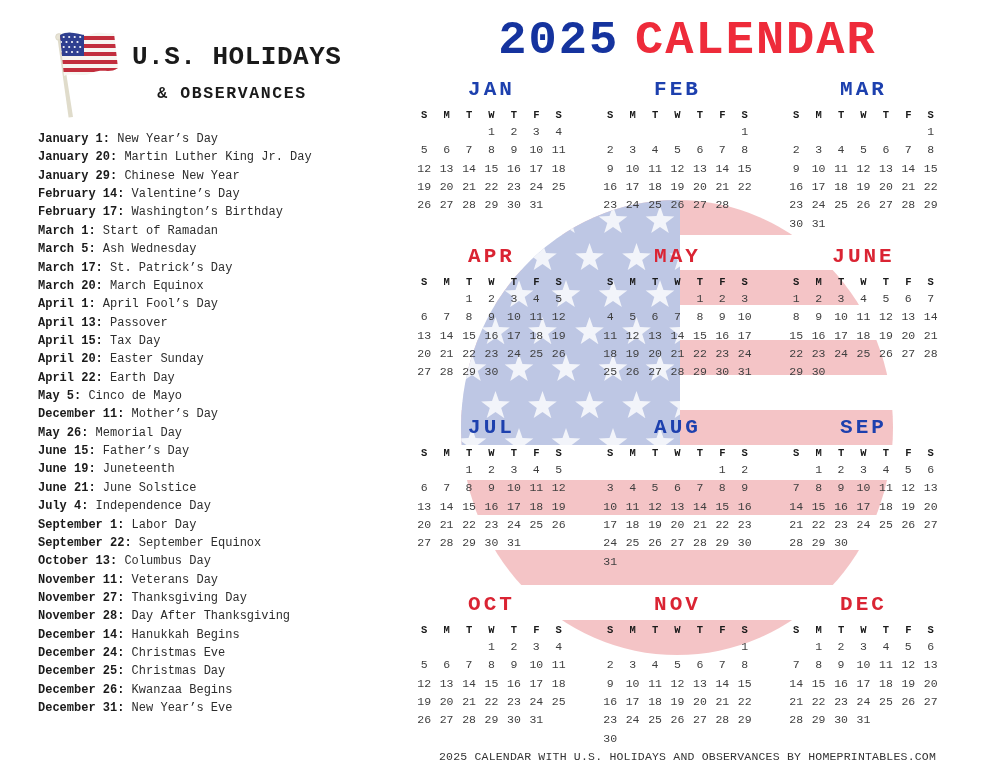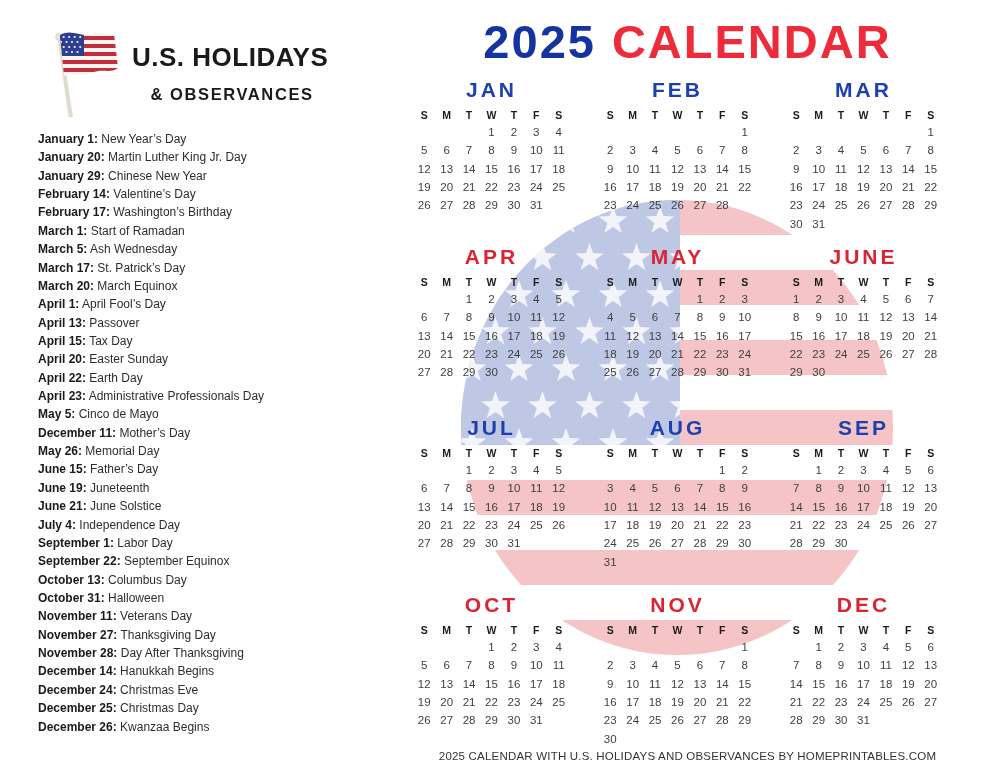--- a/index.html
+++ b/index.html
@@ -1,19 +1,19 @@
 <!DOCTYPE html>
 <html style="--title-blue: #15339e; --title-red: #ee2b3a; --month-blue: #1d40ae; --month-red: #da2433; --weekday-text: #1b1b1b; --date-text: #3f3f3f; --stripe-pink: #f4c4c6; --canton-blue: #bec7e4; --star-white: #ffffff; --text-black: #1a1a1a; --background: #ffffff;"><head>
 <meta charset="utf-8">
 <style>
   html,body { margin:0; padding:0; background:#fff; }
   .page {
     position:relative; width:1000px; height:773px; overflow:hidden;
     background:var(--background,#fff);
-    font-family:Liberation Sans, sans-serif;
+    font-family:Liberation Mono, monospace;
   }
   
   .flag-logo { position:absolute; left:44px; top:28px; }
   .brand { position:absolute; left:132px; top:42px; width:200px; }
   .brand-l1 { font-size:26px; font-weight:bold; color:var(--text-black); letter-spacing:.5px; white-space:nowrap; }
   .brand-l2 { font-size:16.5px; font-weight:bold; color:var(--text-black); letter-spacing:1.6px; text-align:center; margin-top:12px; white-space:nowrap; }
   .holiday-list { position:absolute; left:38px; top:130px; margin:0; padding:0; list-style:none;
     font-size:12px; line-height:18.36px; color:#2d2d2d; }
   .holiday-list b { color:var(--text-black); font-weight:bold; }
   
@@ -112,39 +112,38 @@
         <li><b>February 17:</b><span> Washington’s Birthday</span></li>
         <li><b>March 1:</b><span> Start of Ramadan</span></li>
         <li><b>March 5:</b><span> Ash Wednesday</span></li>
         <li><b>March 17:</b><span> St. Patrick’s Day</span></li>
         <li><b>March 20:</b><span> March Equinox</span></li>
         <li><b>April 1:</b><span> April Fool’s Day</span></li>
         <li><b>April 13:</b><span> Passover</span></li>
         <li><b>April 15:</b><span> Tax Day</span></li>
         <li><b>April 20:</b><span> Easter Sunday</span></li>
         <li><b>April 22:</b><span> Earth Day</span></li>
-        <li><b>April 23:</b><span> Administrative Professionals Day</span></li>
         <li><b>May 5:</b><span> Cinco de Mayo</span></li>
         <li><b>December 11:</b><span> Mother’s Day</span></li>
         <li><b>May 26:</b><span> Memorial Day</span></li>
         <li><b>June 15:</b><span> Father’s Day</span></li>
         <li><b>June 19:</b><span> Juneteenth</span></li>
         <li><b>June 21:</b><span> June Solstice</span></li>
         <li><b>July 4:</b><span> Independence Day</span></li>
         <li><b>September 1:</b><span> Labor Day</span></li>
         <li><b>September 22:</b><span> September Equinox</span></li>
         <li><b>October 13:</b><span> Columbus Day</span></li>
-        <li><b>October 31:</b><span> Halloween</span></li>
         <li><b>November 11:</b><span> Veterans Day</span></li>
         <li><b>November 27:</b><span> Thanksgiving Day</span></li>
         <li><b>November 28:</b><span> Day After Thanksgiving</span></li>
         <li><b>December 14:</b><span> Hanukkah Begins</span></li>
         <li><b>December 24:</b><span> Christmas Eve</span></li>
         <li><b>December 25:</b><span> Christmas Day</span></li>
         <li><b>December 26:</b><span> Kwanzaa Begins</span></li>
+        <li><b>December 31:</b><span> New Year’s Eve</span></li>
       </ul>
   </div>
 
   <div class="right">
 
     <div class="flag-circle">
       <div class="canton">
         <svg width="219" height="245" viewBox="0 0 219 245">
           <defs>
             <path id="starp" d="M15 0 L18.5 10.1 L29.3 10.4 L20.7 16.9 L23.8 27.1 L15 21 L6.2 27.1 L9.3 16.9 L0.7 10.4 L11.5 10.1 Z"></path>

